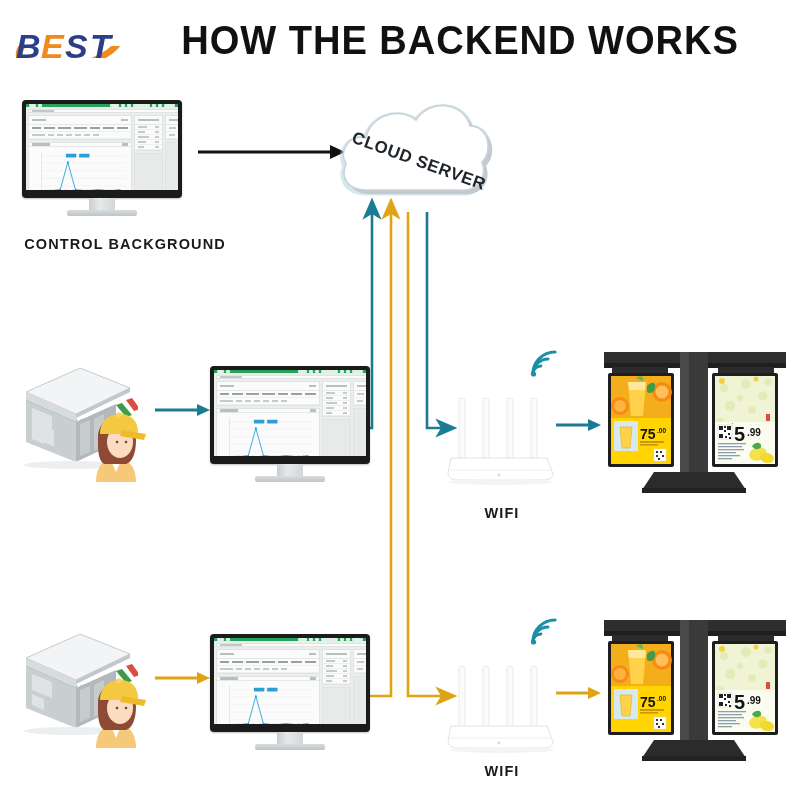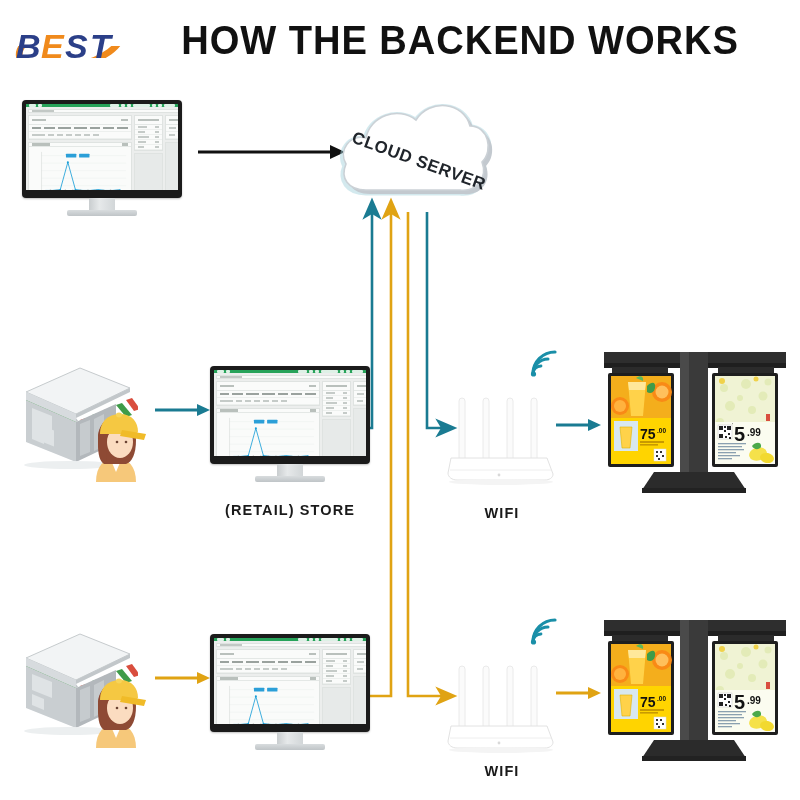--- a/index.html
+++ b/index.html
@@ -315,20 +315,21 @@
 
               </div>
             </div>
           </div>
         </div>
       </div>
     </div>
     <div class="mon-neck" style="top:98px; width:26px; height:14px;"></div>
     <div class="mon-base" style="top:110px; width:70px; height:6px;"></div>
   </div>
+  <div class="caption" style="left:0px; top:236px; width:250px;">CONTROL BACKGROUND</div>
 
   <div class="arrow" style="left:198px; top:142px;">
     <svg width="148" height="20">
       <line x1="0" y1="10" x2="133" y2="10" stroke="#111111" stroke-width="3"></line>
       <path d="M132,3 L147,10 L132,17 Z" fill="#111111"></path>
     </svg>
   </div>
 
   <div class="cloud" style="left:336px; top:92px; width:156px; height:122px;">
     <svg width="156" height="122" viewBox="0 0 156 122">
@@ -557,21 +558,20 @@
 
               </div>
             </div>
           </div>
         </div>
       </div>
     </div>
     <div class="mon-neck" style="top:98px; width:26px; height:14px;"></div>
     <div class="mon-base" style="top:110px; width:70px; height:6px;"></div>
   </div>
-  <div class="caption" style="left:190px; top:502px; width:200px;">(RETAIL) STORE</div>
 
   <div class="router" style="left:447px; top:380px; width:110px; height:110px;">
     <svg width="110" height="110" viewBox="0 0 110 110">
       <g stroke="#eaeaea" stroke-width="1">
         <rect x="12" y="18" width="6" height="72" rx="3" fill="#fbfbfb"></rect>
         <rect x="36" y="18" width="6" height="72" rx="3" fill="#fbfbfb"></rect>
         <rect x="60" y="18" width="6" height="72" rx="3" fill="#fbfbfb"></rect>
         <rect x="84" y="18" width="6" height="72" rx="3" fill="#fbfbfb"></rect>
       </g>
       <path d="M4,78 L100,78 L106,94 C106,98 102,100 98,100 L10,100 C5,100 1,97 1,93 Z" fill="#ffffff" stroke="#e2e2e2" stroke-width="1"></path>

